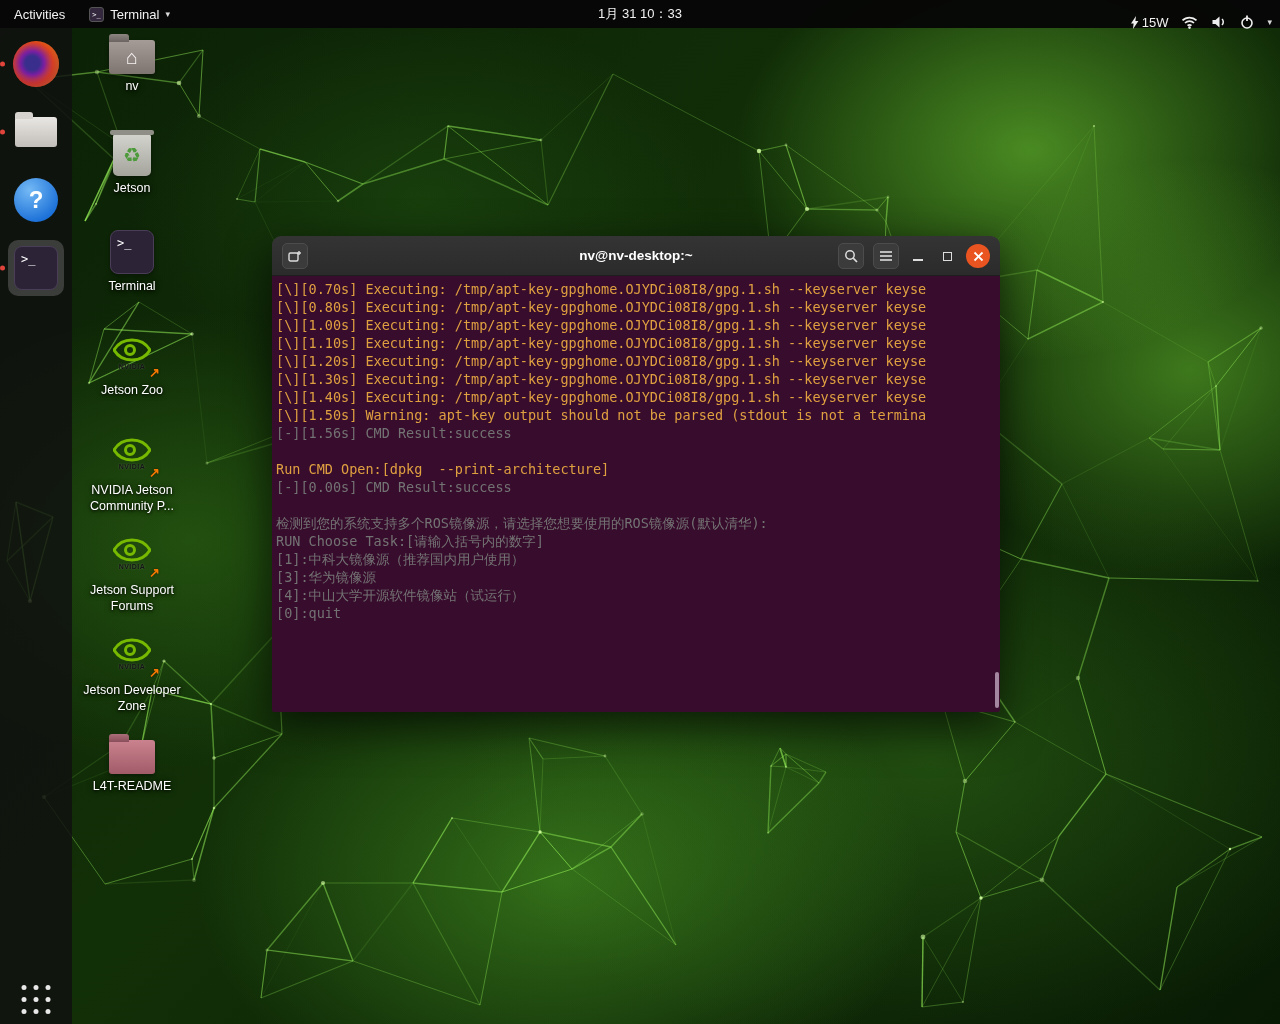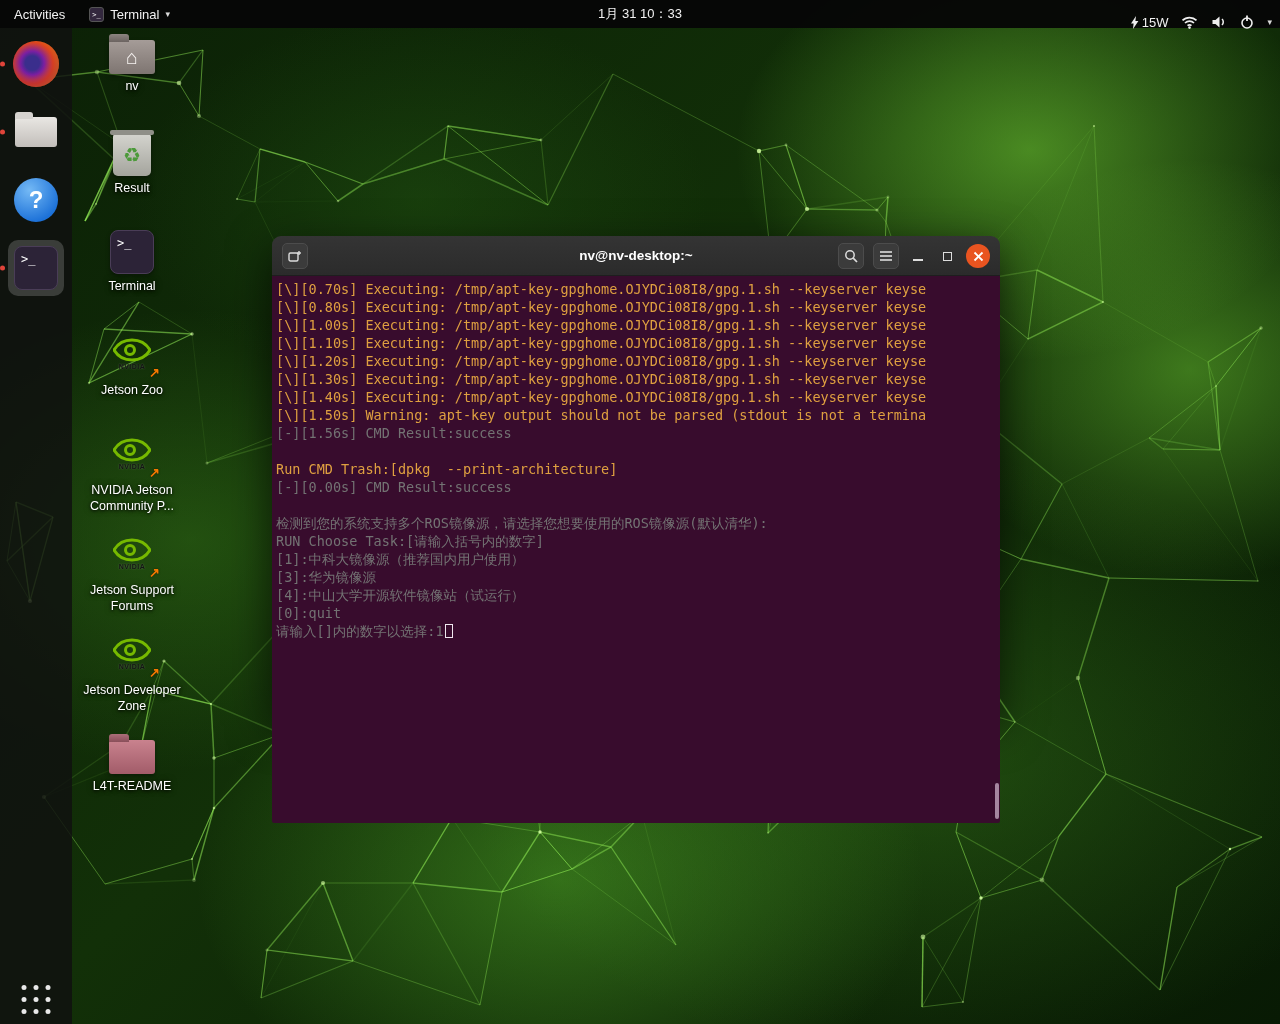--- a/index.html
+++ b/index.html
@@ -100,21 +100,21 @@
     border:1px solid #4c4c4c;display:flex;align-items:center;justify-content:center;padding:0;cursor:default;}
   .newtab-btn{position:absolute;left:10px;top:7px;}
   .hdr-right{position:absolute;right:10px;top:7px;display:flex;align-items:center;gap:9px;}
   .win-ctl{width:20px;height:26px;background:none;border:none;display:flex;align-items:center;
     justify-content:center;padding:0;cursor:default;}
   .min-glyph{width:10px;height:2px;background:#ddd;display:block;margin-top:8px;}
   .max-glyph{width:9px;height:9px;border:1.5px solid #ddd;display:block;box-sizing:border-box;}
   .close-btn{width:24px;height:24px;border-radius:50%;border:none;background:#E95420;
     color:#fff;font-size:12px;line-height:1;display:flex;align-items:center;justify-content:center;
     padding:0;cursor:default;}
-  .term-body{position:relative;height:547px;background:var(--term-bg,#380C2D);
+  .term-body{position:relative;height:436px;background:var(--term-bg,#380C2D);
     overflow:hidden;border-radius:0 0 2px 2px;
     font-family:"DejaVu Sans Mono",monospace;font-size:13.5px;line-height:18px;
     padding:4px 10px 0 4px;box-sizing:border-box;}
   .tline{white-space:pre;color:#f4eef2;}
   .tline.o{color:var(--term-orange,#DFA040);}
   .tline.w{color:#737373;}
   .cursor{display:inline-block;width:8px;height:14px;border:1.5px solid #efe7ee;
     box-sizing:border-box;vertical-align:-2px;margin-left:1px;}
   .scroll-thumb{position:absolute;right:1px;bottom:4px;width:4px;height:36px;border-radius:2px;
     background:#a586a0;}
@@ -724,21 +724,21 @@
     <div class="desk-icon" style="top: 30px;">
       <div class="icn fold fold-gray">
         <span class="home-glyph">⌂</span>
       </div>
       <div class="desk-label">nv</div>
     </div>
     <div class="desk-icon" style="top: 130px;">
       <div class="icn trashcan">
         <span class="recycle">♻</span>
       </div>
-      <div class="desk-label">Result</div>
+      <div class="desk-label">Jetson</div>
     </div>
     <div class="desk-icon" style="top: 230px;">
       <div class="icn termico">&gt;_</div>
       <div class="desk-label">Terminal</div>
     </div>
     <div class="desk-icon" style="top: 330px;">
       <div class="icn nvico">
         <svg width="38" height="24" viewBox="0 0 38 24">
           <path d="M19 2 C10 2 4 7 1 12 C4 17 10 22 19 22 C28 22 34 17 37 12 C34 7 28 2 19 2 Z" fill="none" stroke="#76B900" stroke-width="3"></path>
           <circle cx="17" cy="12" r="4.5" fill="none" stroke="#76B900" stroke-width="3"></circle>
@@ -830,26 +830,25 @@
         <div class="tline o">[\][0.70s] Executing: /tmp/apt-key-gpghome.OJYDCi08I8/gpg.1.sh --keyserver keyse</div>
         <div class="tline o">[\][0.80s] Executing: /tmp/apt-key-gpghome.OJYDCi08I8/gpg.1.sh --keyserver keyse</div>
         <div class="tline o">[\][1.00s] Executing: /tmp/apt-key-gpghome.OJYDCi08I8/gpg.1.sh --keyserver keyse</div>
         <div class="tline o">[\][1.10s] Executing: /tmp/apt-key-gpghome.OJYDCi08I8/gpg.1.sh --keyserver keyse</div>
         <div class="tline o">[\][1.20s] Executing: /tmp/apt-key-gpghome.OJYDCi08I8/gpg.1.sh --keyserver keyse</div>
         <div class="tline o">[\][1.30s] Executing: /tmp/apt-key-gpghome.OJYDCi08I8/gpg.1.sh --keyserver keyse</div>
         <div class="tline o">[\][1.40s] Executing: /tmp/apt-key-gpghome.OJYDCi08I8/gpg.1.sh --keyserver keyse</div>
         <div class="tline o">[\][1.50s] Warning: apt-key output should not be parsed (stdout is not a termina</div>
         <div class="tline w">[-][1.56s] CMD Result:success</div>
         <div class="tline w">&nbsp;</div>
-        <div class="tline o">Run CMD Trash:[dpkg  --print-architecture]</div>
+        <div class="tline o">Run CMD Open:[dpkg  --print-architecture]</div>
         <div class="tline w">[-][0.00s] CMD Result:success</div>
         <div class="tline w">&nbsp;</div>
         <div class="tline w">检测到您的系统支持多个ROS镜像源，请选择您想要使用的ROS镜像源(默认清华):</div>
         <div class="tline w">RUN Choose Task:[请输入括号内的数字]</div>
         <div class="tline w">[1]:中科大镜像源（推荐国内用户使用）</div>
         <div class="tline w">[3]:华为镜像源</div>
         <div class="tline w">[4]:中山大学开源软件镜像站（试运行）</div>
         <div class="tline w">[0]:quit</div>
-        <div class="tline w">请输入[]内的数字以选择:1<span class="cursor"></span></div>
       </div>
     <div class="scroll-thumb"></div>
   </div>
 </div>
 
 </body></html>

